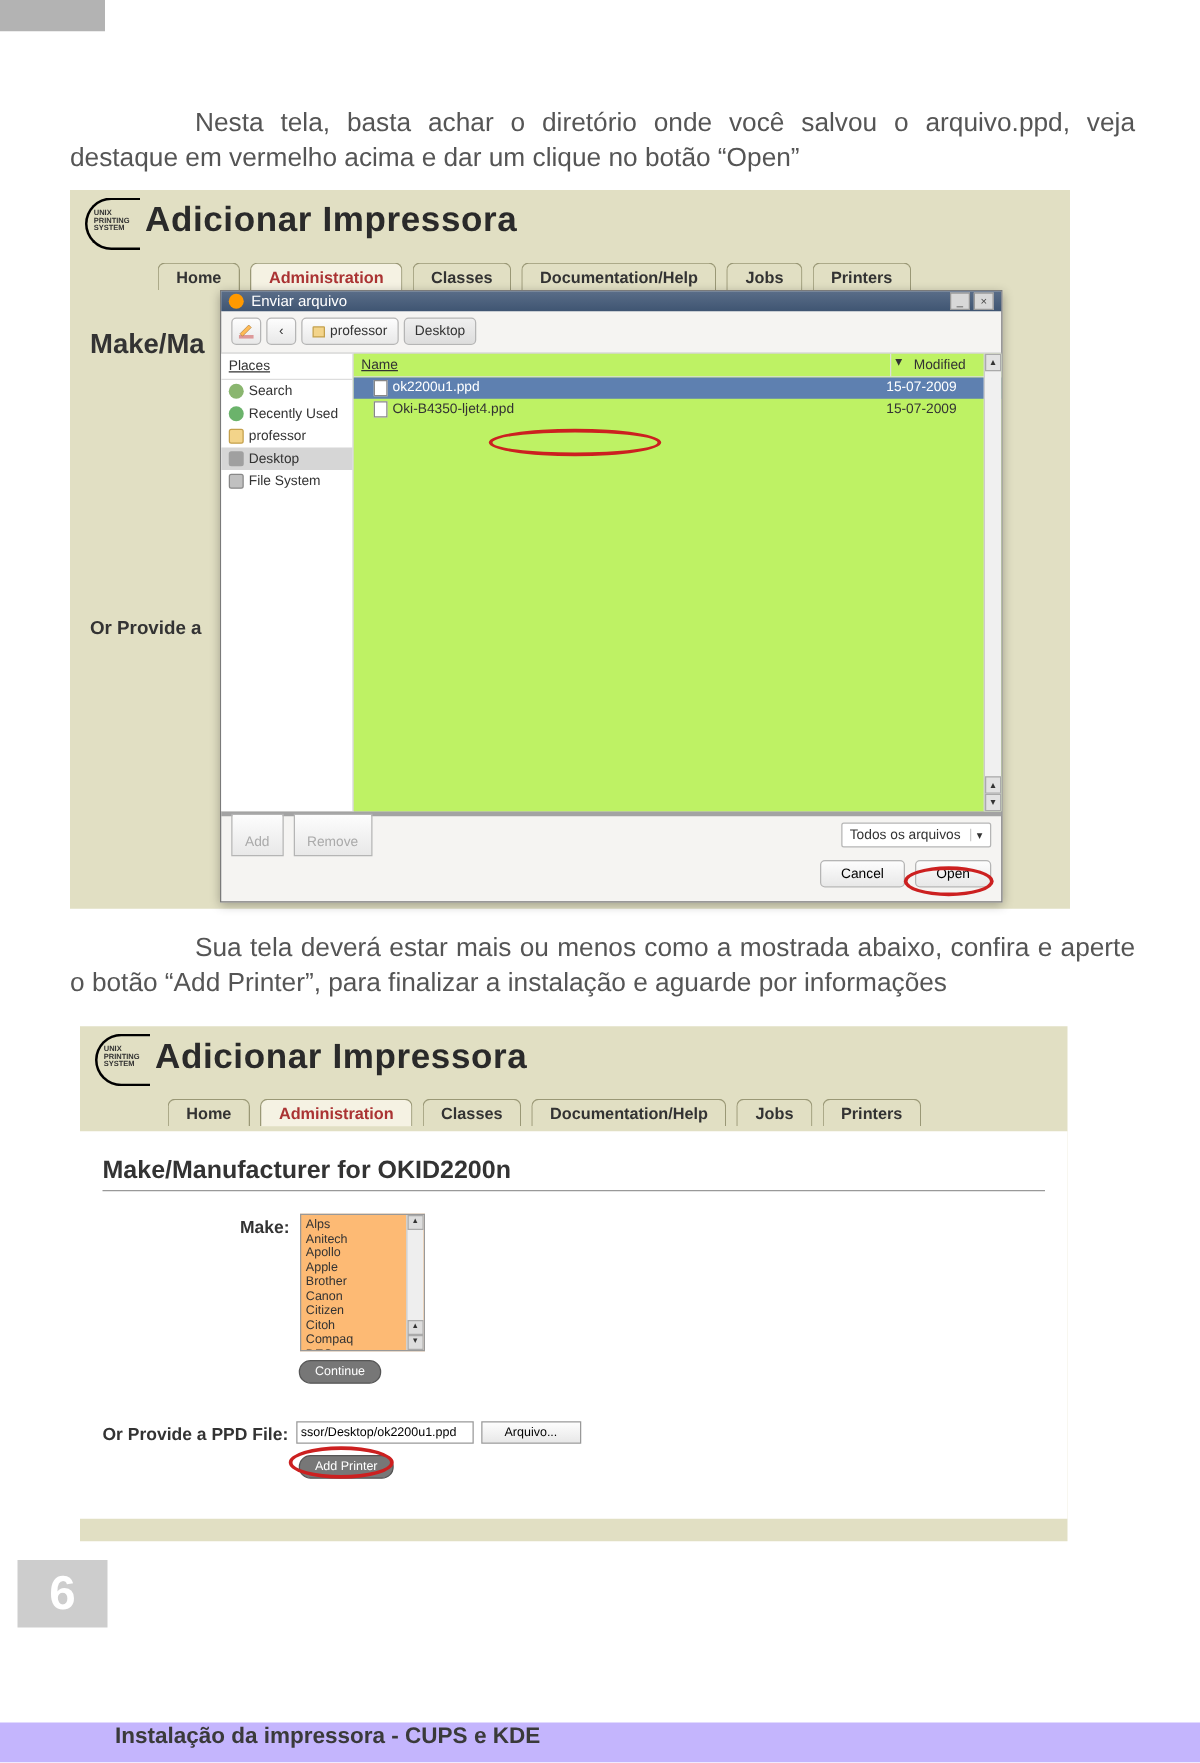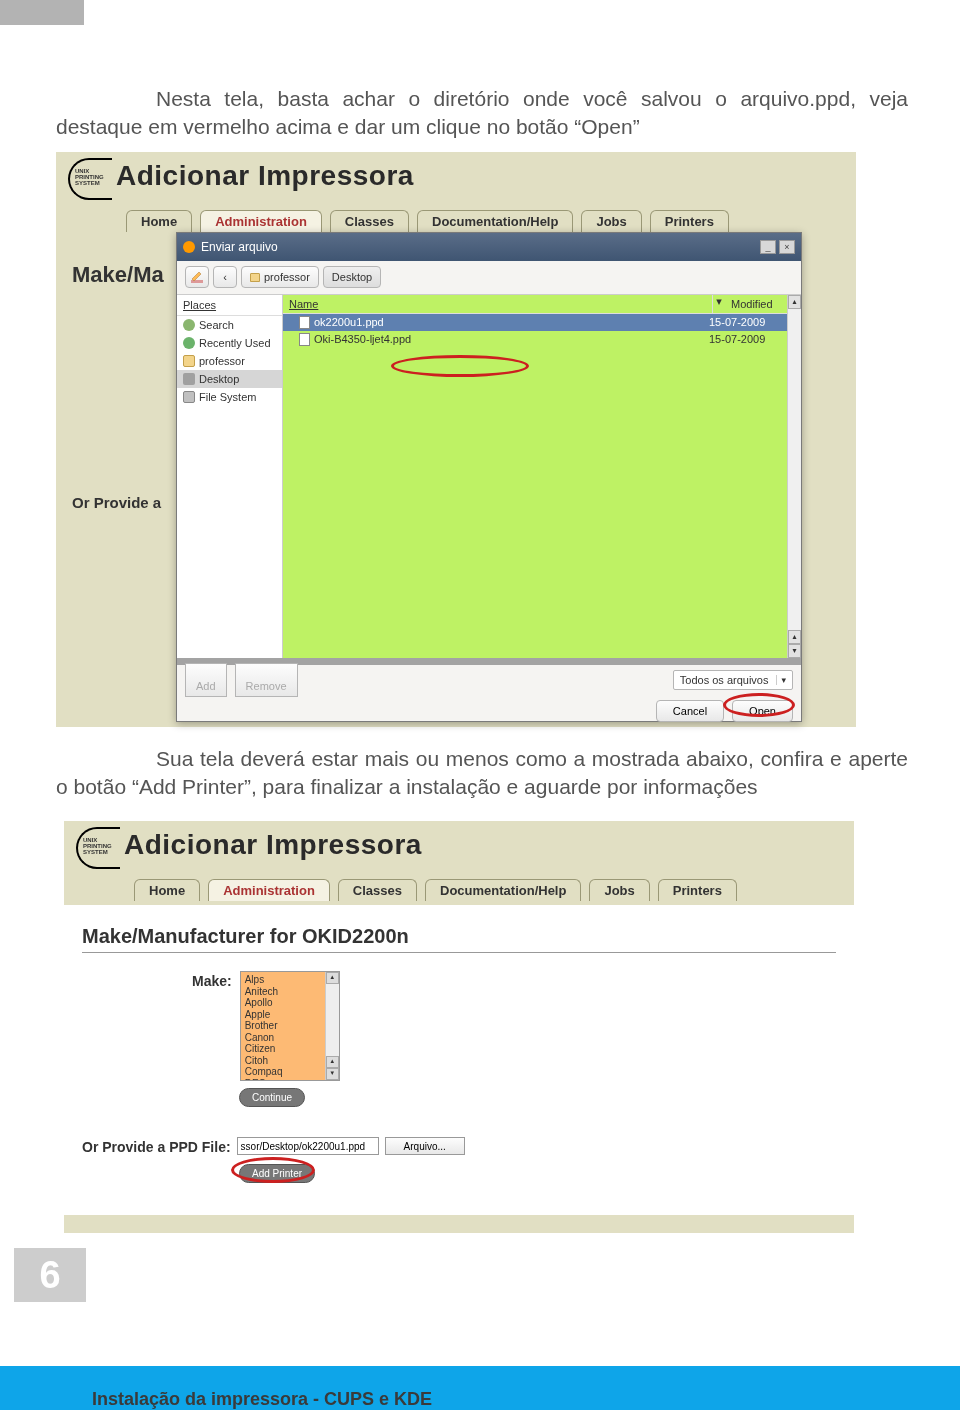--- a/index.html
+++ b/index.html
@@ -20,31 +20,31 @@
   .clogo-txt { font-size:6px; font-weight:bold; line-height:1; position:absolute; left:5px; top:8px; }
   .cups-title { font-weight:bold; font-size:28px; color:#2a2a2a; font-family:Verdana,Arial,sans-serif; letter-spacing:0.5px; margin-left:4px; margin-top:2px; }
   .tabs { margin:10px 0 0 70px; display:flex; gap:8px; font-size:13px; font-weight:bold; }
   .tab { background:#e1dfc3; border:1px solid #9a9876; border-bottom:none; border-radius:6px 6px 0 0; padding:3px 14px; color:#333; }
   .tab.sel { background:#f5f2e3; color:#a33; }
   .mmlabel { margin:30px 0 0 16px; font-size:22px; font-weight:bold; color:#333; font-family:Verdana,Arial,sans-serif; }
   .orlabel { position:absolute; left:16px; top:342px; font-size:15px; font-weight:bold; }
 
   
   .dialog { position:absolute; left:120px; top:80px; width:626px; height:490px; background:#f5f4f2; border:1px solid #7a7a7a; box-shadow:0 2px 8px rgba(0,0,0,0.3); }
-  .dlg-title { height:28px; background:linear-gradient(#5a6d88,#3f5572); color:#fff; font-size:12px; display:flex; align-items:center; padding:0 6px; }
+  .dlg-title { height:16px; background:linear-gradient(#5a6d88,#3f5572); color:#fff; font-size:12px; display:flex; align-items:center; padding:0 6px; }
   .dlg-title .ffico { width:12px; height:12px; background:#f90; border-radius:50%; margin-right:6px; display:inline-block; }
   .dlg-title .spacer { flex:1; }
   .dlg-title .winbtn { width:16px; height:14px; background:#d8d8d8; border:1px solid #999; margin-left:3px; font-size:9px; line-height:12px; text-align:center; color:#444; }
   .dlg-path { height:34px; border-bottom:1px solid #ccc; display:flex; align-items:center; gap:4px; padding:0 8px; }
   .pathbtn { height:22px; border:1px solid #b5b5b5; background:linear-gradient(#fdfdfd,#e8e8e8); border-radius:4px; padding:0 8px; font-size:11px; display:flex; align-items:center; gap:4px; }
   .pathbtn.icon { width:24px; justify-content:center; padding:0; }
   .pathbtn.sel { background:linear-gradient(#efefef,#ddd); }
   .fico-edit { width:12px; height:12px; }
   .fico-fold { width:10px; height:9px; background:#f3d48a; border:1px solid #c4a04b; border-radius:1px 1px 0 0; }
-  .dlg-body { display:flex; height:370px; border-bottom:7px solid #a3a3a3; }
+  .dlg-body { display:flex; height:370px; border-bottom:4px solid #a3a3a3; }
   .places { width:106px; border-right:1px solid #ccc; background:#fff; font-size:11px; }
   .places-hdr { padding:4px 6px; border-bottom:1px solid #ddd; text-decoration:underline; }
   .place-item { padding:3px 6px; display:flex; align-items:center; gap:4px; }
   .place-item.sel { background:#d6d6d6; }
   .pico { width:12px; height:12px; border-radius:2px; display:inline-block; flex-shrink:0; }
   .pico.search { background:#8ab66f; border-radius:50%; }
   .pico.recent { background:#6bb36b; border-radius:50%; }
   .pico.fold { background:#f3d48a; border:1px solid #c4a04b; }
   .pico.desk { background:#a0a0a0; }
   .pico.fs { background:#c0c0c0; border:1px solid #888; }
@@ -85,21 +85,21 @@
   .selbox .selscroll .sbt.b2 { position:absolute; bottom:0; left:0; right:0; }
   .pillbtn { display:inline-block; background:#777; color:#fff; border:1px solid #555; border-radius:10px; padding:3px 12px; font-size:10px; }
   .row-continue { margin:6px 0 0 157px; }
   .row2 { display:flex; align-items:center; gap:6px; margin:30px 0 0 0; }
   .ppdinput { width:142px; height:18px; border:1px solid #999; background:#fff; font-size:10px; padding:1px 3px; }
   .arqbtn { height:18px; border:1px solid #999; background:linear-gradient(#fdfdfd,#e8e8e8); font-size:10px; padding:0 18px; display:flex; align-items:center; }
   .row-add { margin:8px 0 0 157px; position:relative; display:inline-block; }
   .red-oval.r3 { left:-8px; top:-6px; width:84px; height:26px; }
 
   
-  .foot { position:absolute; left:0; bottom:0; width:100%; height:44px; background:#0ea5e9; display:flex; align-items:flex-end; }
+  .foot { position:absolute; left:0; bottom:0; width:100%; height:32px; background:#c4b5fd; display:flex; align-items:flex-start; }
   .foot-num { position:absolute; left:14px; bottom:108px; width:72px; height:54px; background:#cdcdcd; color:#fff; font-size:38px; font-weight:bold; display:flex; align-items:center; justify-content:center; }
   .foot-txt { margin-left:92px; font-size:18px; font-weight:bold; color:#3a3a3a; }
 </style>
 </head>
 <body>
 
 <div class="topbar">
     <div class="graybar"></div>
   </div>
 

